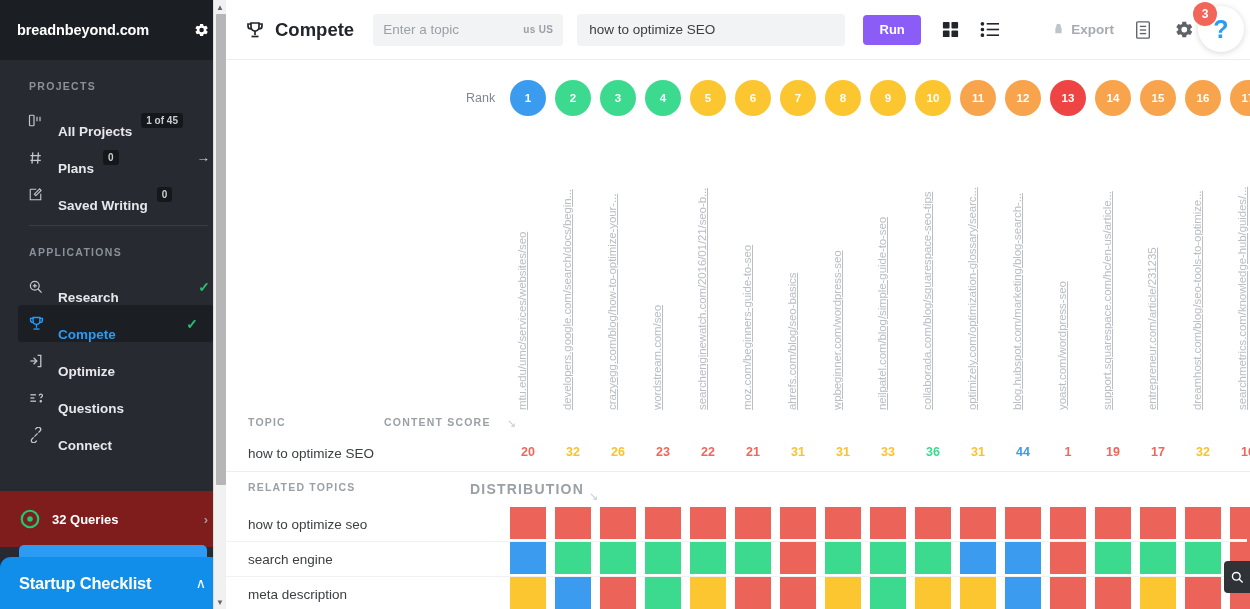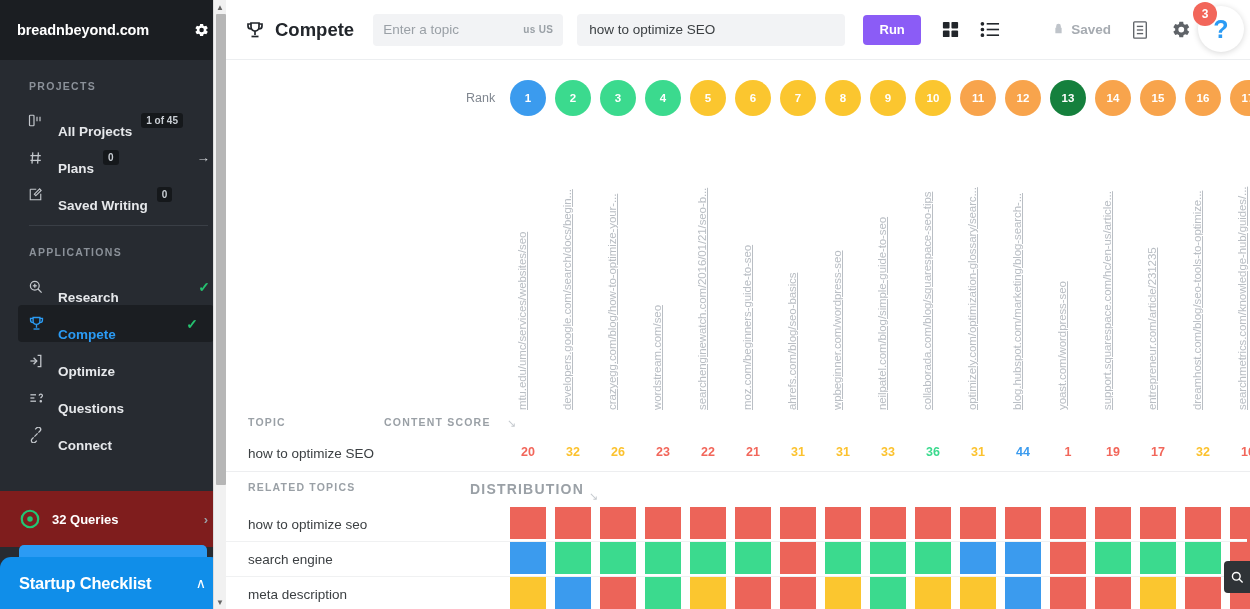--- a/index.html
+++ b/index.html
@@ -334,21 +334,21 @@
             <circle cx="2.5" cy="10" r="1.1" fill="#22262b"></circle>
             <circle cx="2.5" cy="16" r="1.1" fill="#22262b"></circle>
           </svg>
       </span>
       <span class="tb-export">
         <span class="lock">
           <svg viewBox="0 0 14 16" width="11" height="13" fill="#bfc4ca">
               <path d="M4 7V5a3 3 0 016 0v2h1v7H3V7z"></path>
             </svg>
         </span>
-        <span>Saved</span>
+        <span>Export</span>
       </span>
       <span class="tb-ico">
         <svg viewBox="0 0 20 22" width="18" height="20" fill="none" stroke="#5f6368" stroke-width="1.5">
             <rect x="3" y="2" width="14" height="18" rx="1"></rect>
             <line x1="6.5" y1="7" x2="13.5" y2="7"></line>
             <line x1="6.5" y1="11" x2="13.5" y2="11"></line>
             <line x1="6.5" y1="15" x2="13.5" y2="15"></line>
           </svg>
       </span>
       <span class="tb-ico">
@@ -370,21 +370,21 @@
           <div class="circ" style="background: rgb(59, 218, 142);">3</div>
           <div class="circ" style="background: rgb(59, 218, 142);">4</div>
           <div class="circ" style="background: rgb(251, 198, 47);">5</div>
           <div class="circ" style="background: rgb(251, 198, 47);">6</div>
           <div class="circ" style="background: rgb(251, 198, 47);">7</div>
           <div class="circ" style="background: rgb(251, 198, 47);">8</div>
           <div class="circ" style="background: rgb(251, 198, 47);">9</div>
           <div class="circ" style="background: rgb(251, 198, 47);">10</div>
           <div class="circ" style="background: rgb(248, 164, 76);">11</div>
           <div class="circ" style="background: rgb(248, 164, 76);">12</div>
-          <div class="circ" style="background: #15803d;">13</div>
+          <div class="circ" style="background: #ef4444;">13</div>
           <div class="circ" style="background: rgb(248, 164, 76);">14</div>
           <div class="circ" style="background: rgb(248, 164, 76);">15</div>
           <div class="circ" style="background: rgb(248, 164, 76);">16</div>
           <div class="circ" style="background: rgb(248, 164, 76);">17</div>
         </div>
       <div class="urls">
           <div class="url-cell">
             <a class="url-txt">mtu.edu/umc/services/websites/seo</a>
           </div>
           <div class="url-cell">

